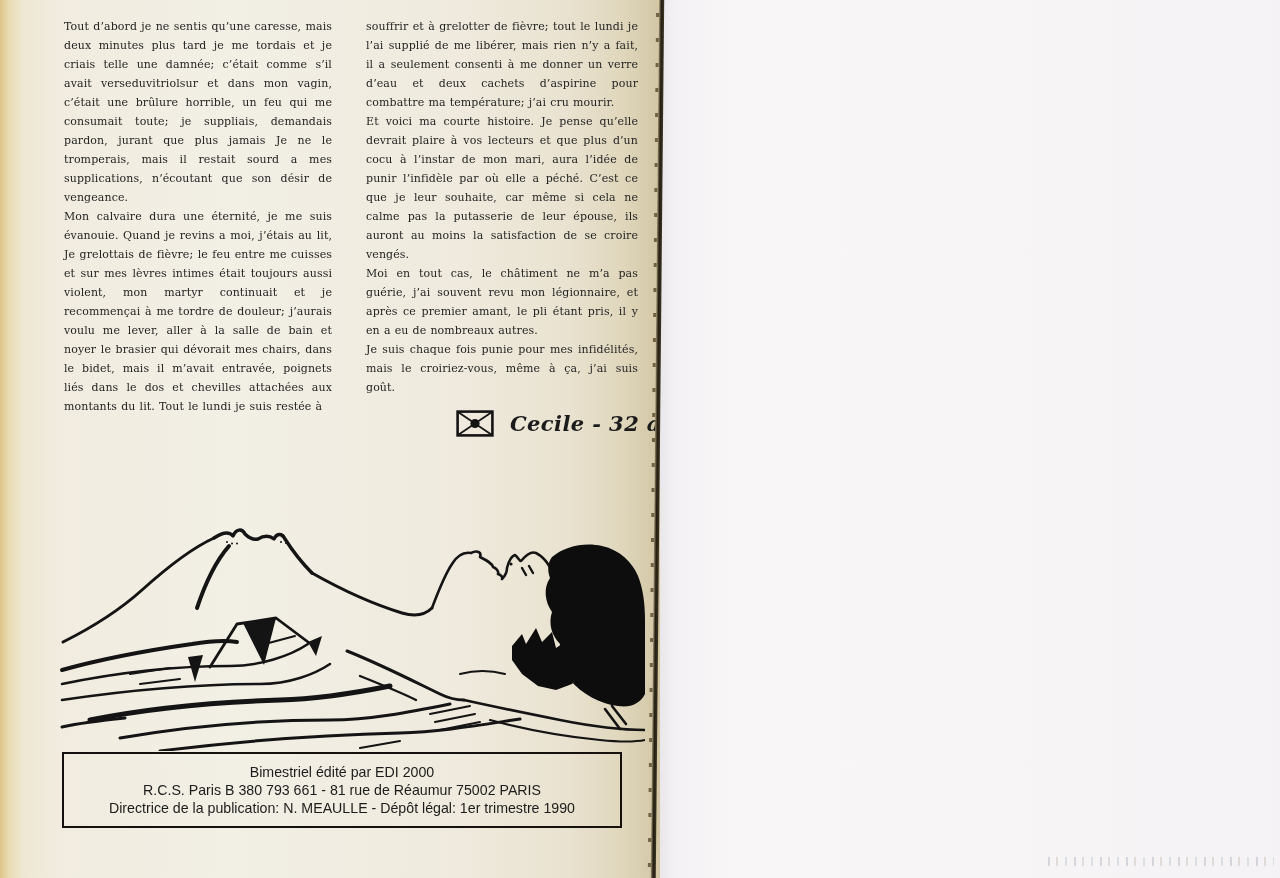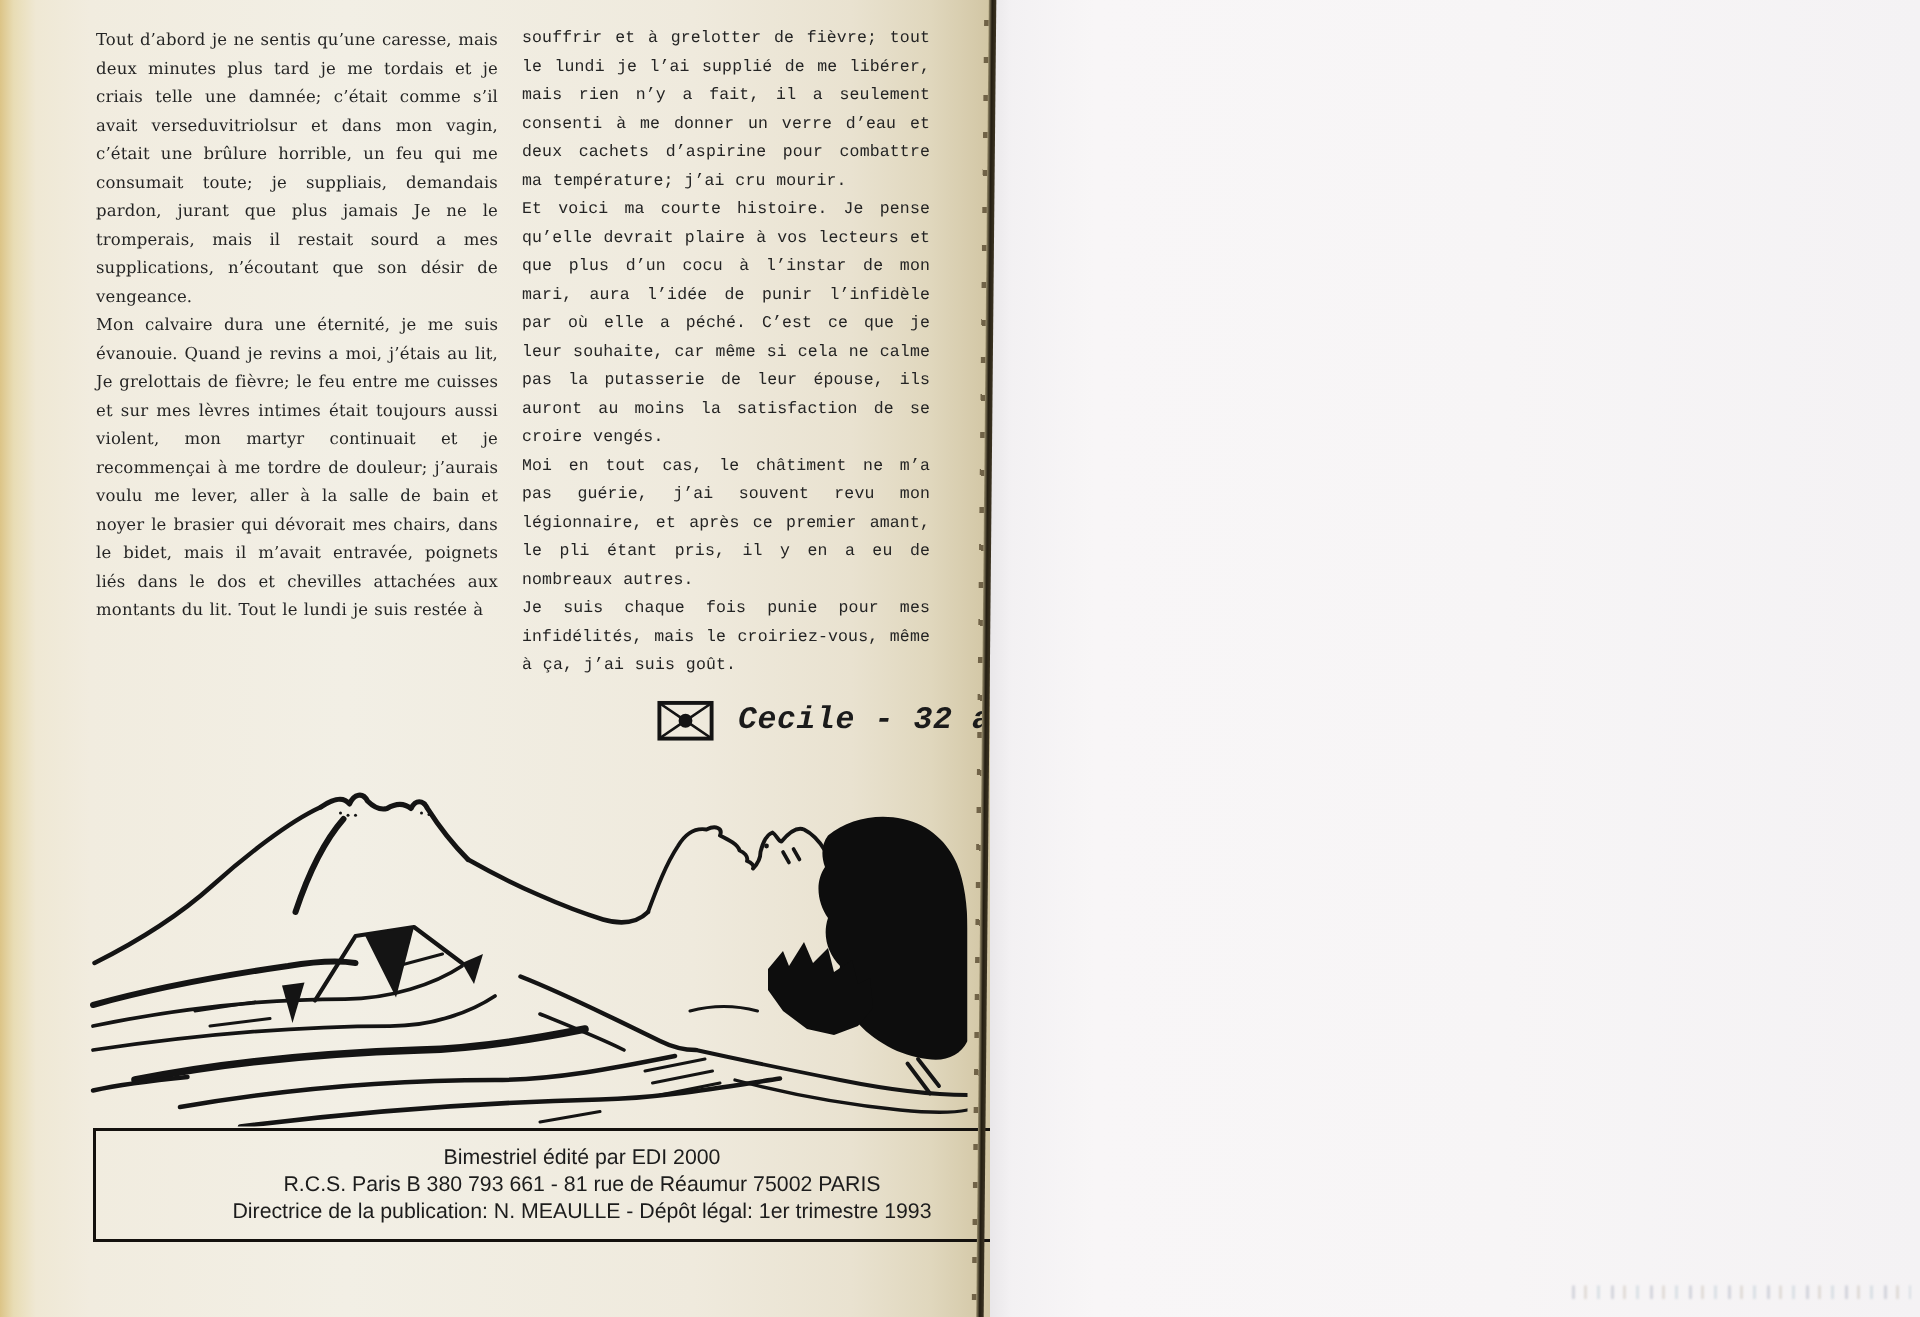--- a/index.html
+++ b/index.html
@@ -36,21 +36,21 @@
     position:absolute;left:1048px;top:857px;width:226px;height:9px;
     background:repeating-linear-gradient(90deg,
       rgba(110,120,145,.45) 0 2px,transparent 2px 8px,
       rgba(150,135,110,.4) 8px 10px,transparent 10px 17px,
       rgba(100,140,160,.35) 17px 19px,transparent 19px 26px);
     filter:blur(.6px);opacity:.55;
   }
   
   .col{position:absolute;top:17px;color:#242424;}
   #col-left{left:64px;width:268px;}
-  #col-right{left:348px;width:272px;font-family:Liberation Mono, monospace;}
+  #col-right{left:366px;width:272px;}
   .para{
     margin:0;font-size:11px;line-height:19px;text-align:justify;
     letter-spacing:.1px;word-spacing:.5px;
   }
   
   #signature{
     margin-top:13px;padding-left:90px;
     display:flex;align-items:center;gap:16px;
   }
   #envelope{flex:0 0 auto;display:block;}
@@ -60,21 +60,21 @@
   }
   
   #illustration{position:absolute;left:55px;top:522px;}
   
   #imprint-box{
     position:absolute;left:62px;top:752px;width:556px;height:72px;
     border:2.5px solid #14110e;
     display:flex;flex-direction:column;justify-content:center;
     text-align:center;
     font-family:"Liberation Sans",sans-serif;
-    font-size:14.2px;line-height:18.2px;color:#1c1c1c;padding-left:46px;
+    font-size:14.2px;line-height:18.2px;color:#1c1c1c;
   }
 </style>
 </head>
 <body>
 
 <div id="scan">
 
   <div id="page-left">
 
     <div class="col" id="col-left">
@@ -150,21 +150,21 @@
 
       <g fill="#0d0d0d" stroke="none">
         <path d="M497,35 C510,24 530,20 547,24 C565,28 577,40 583,54 C588,66 590,82 590,97 L590,172 C585,182 575,186 563,184 C545,182 527,172 515,158 C507,148 503,134 505,122 C497,114 493,102 497,90 C490,80 488,66 495,56 C492,48 493,40 497,35 Z"></path>
         <path d="M457,124 L467,112 L471,122 L481,106 L487,120 L497,110 L501,126 L513,118 L517,134 L525,130 L527,150 L517,162 L501,168 L483,164 L467,152 L457,138 Z"></path>
       </g>
     </svg>
 
     <div id="imprint-box">
       <div class="imprint-line">Bimestriel édité par EDI 2000</div>
       <div class="imprint-line">R.C.S. Paris B 380 793 661 - 81 rue de Réaumur 75002 PARIS</div>
-      <div class="imprint-line">Directrice de la publication: N. MEAULLE - Dépôt légal: 1er trimestre 1993</div>
+      <div class="imprint-line">Directrice de la publication: N. MEAULLE - Dépôt légal: 1er trimestre 1990</div>
     </div>
   </div>
 
   <div id="page-right"></div>
 
   <div id="page-edge"></div>
   <div id="page-stitches"></div>
 
   <div id="showthrough"></div>
 

